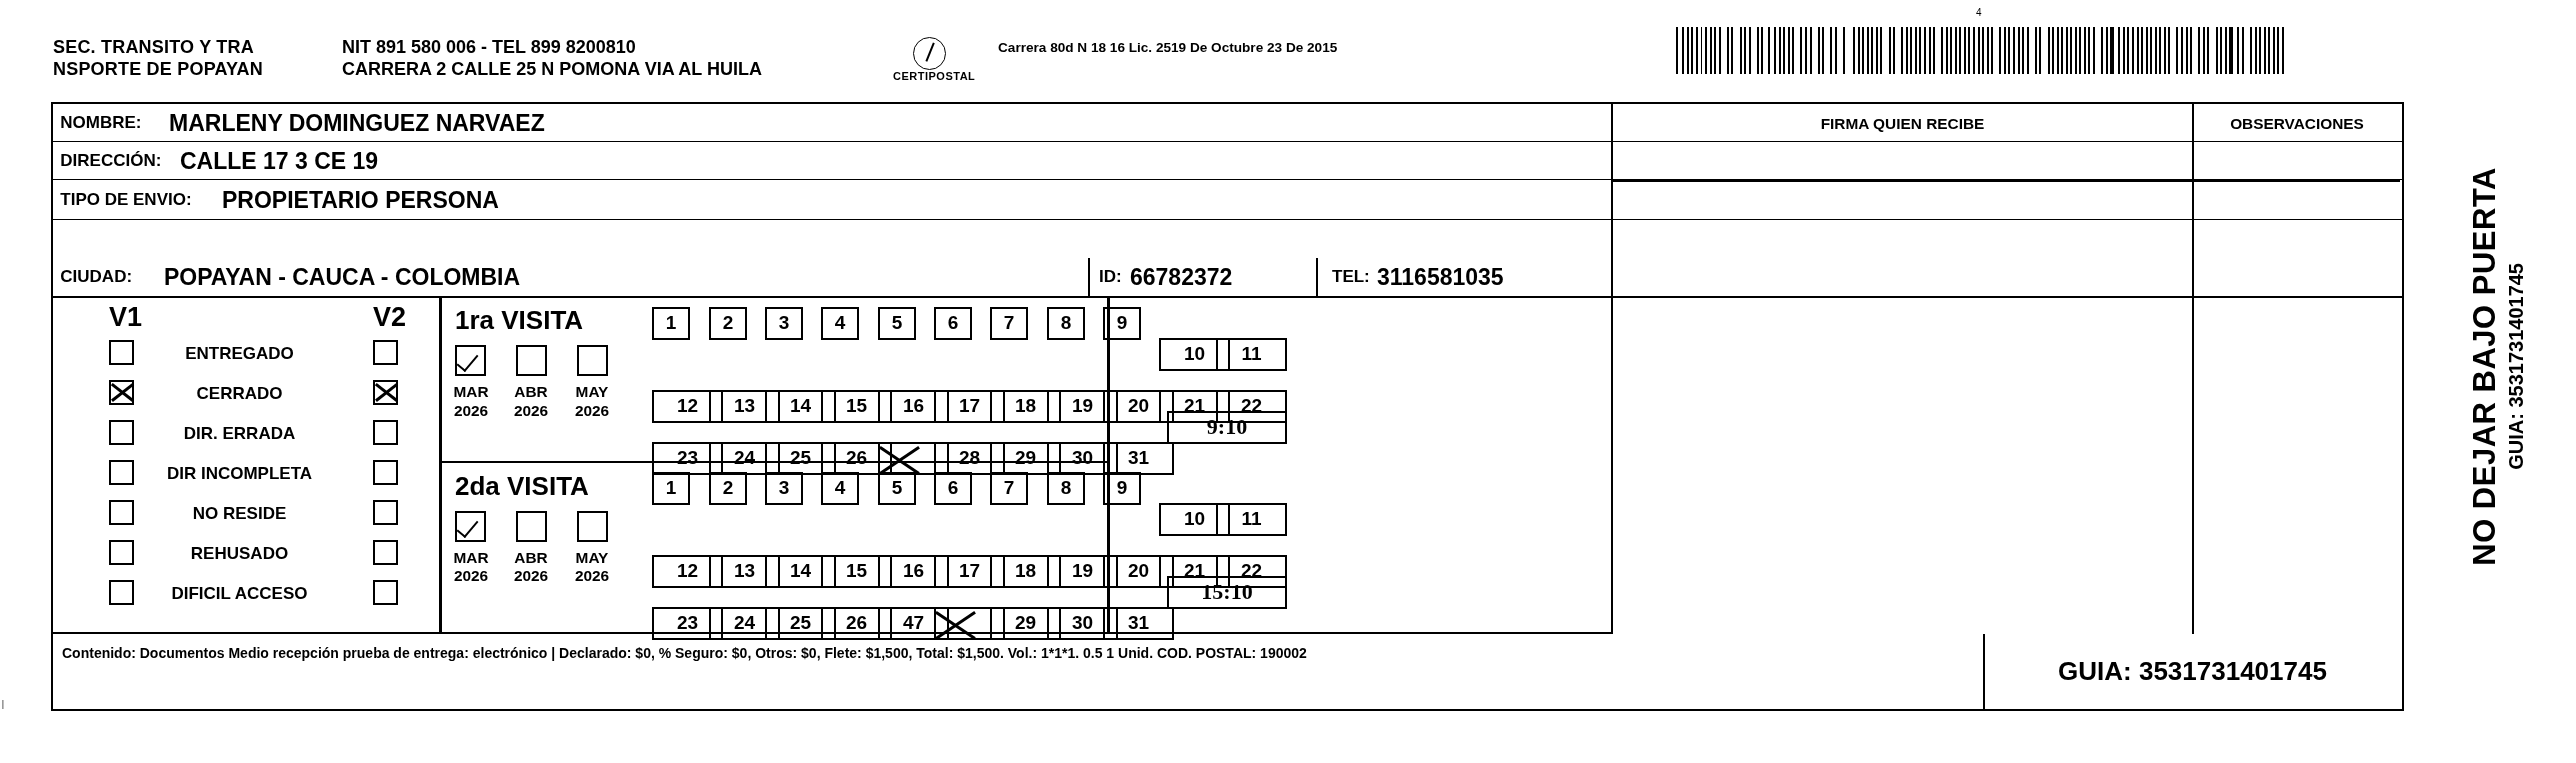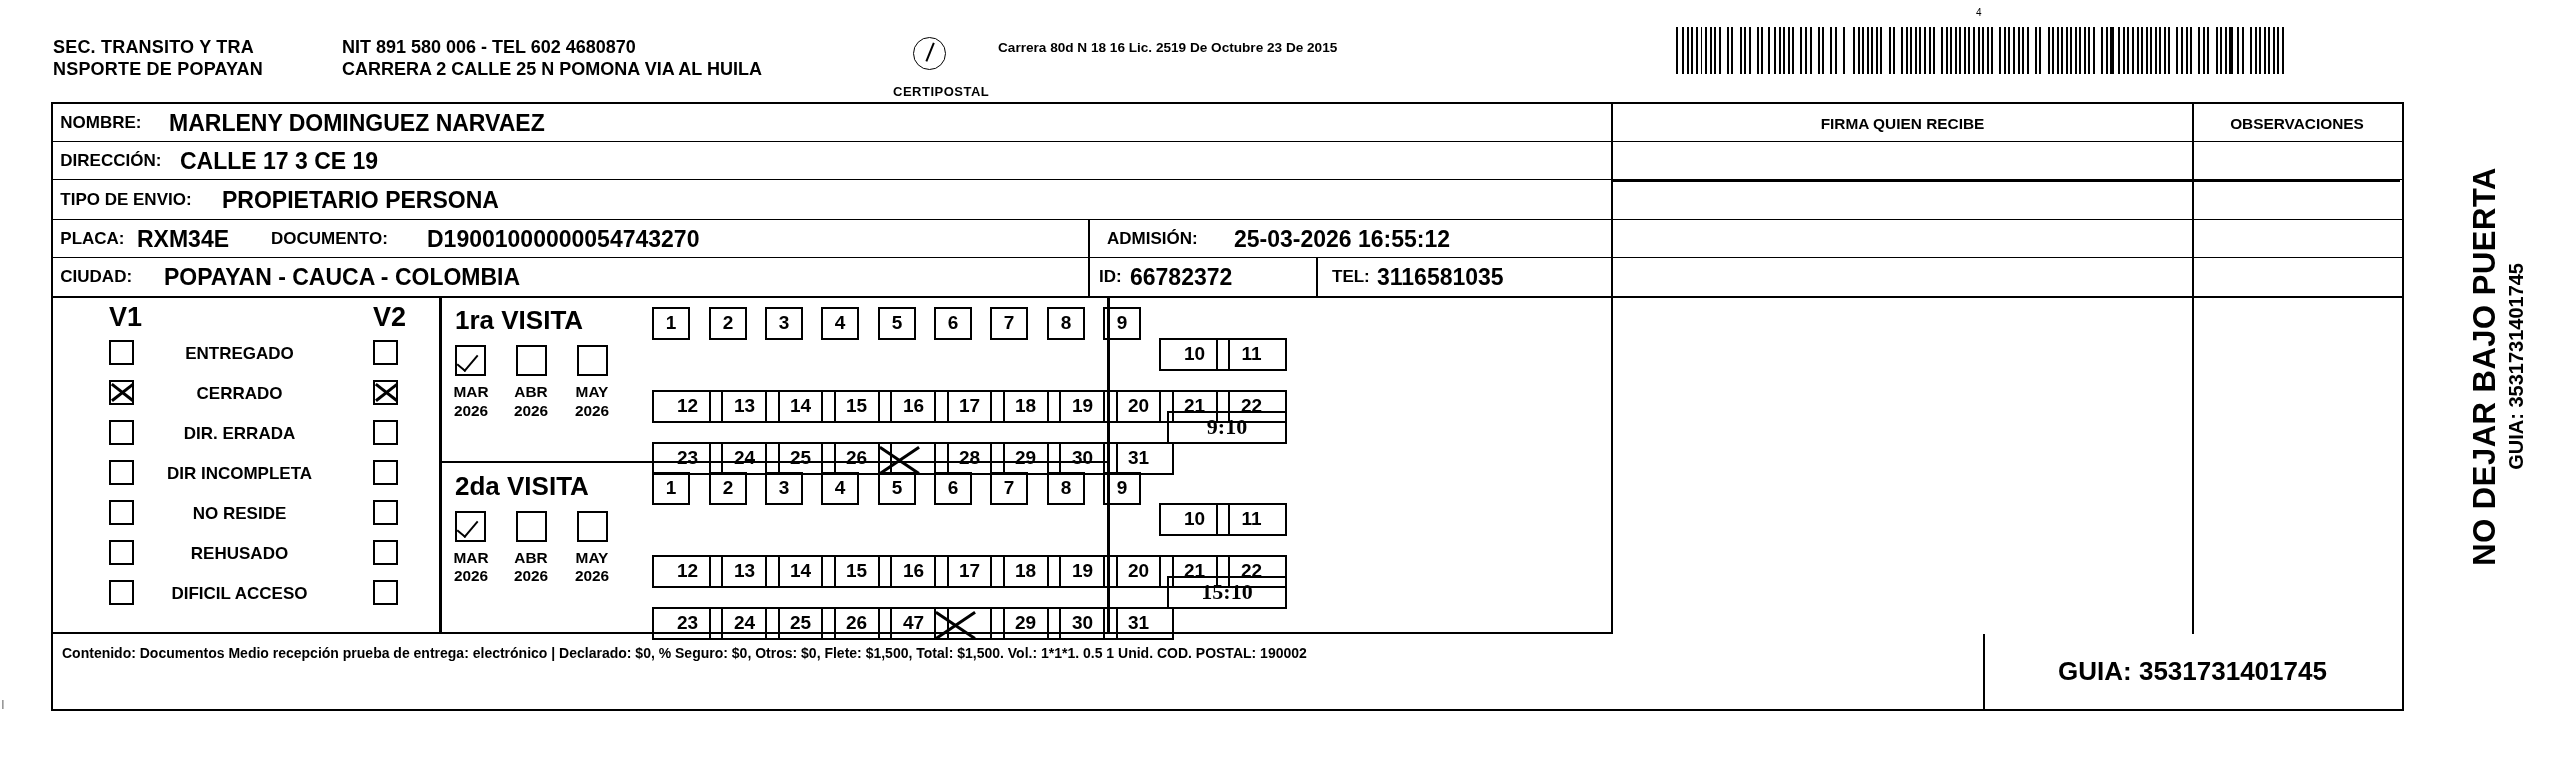--- a/index.html
+++ b/index.html
@@ -10,21 +10,21 @@
   
   .hdr{position:absolute;left:53px;top:35px;width:1544px;height:54px;}
   .hdr-col{position:absolute;font-weight:bold;line-height:1.22;}
   .h1{left:0;top:1.8px;width:272px;font-size:18px;letter-spacing:0.2px;}
   .h2{left:289px;top:1.8px;width:490px;font-size:18px;}
   .h3{left:945px;top:0px;width:509px;font-size:18px;}
   .h3 .sub{font-size:13.6px;font-weight:bold;margin-top:4.5px;}
   .logo-mark{position:absolute;left:840px;top:1.8px;width:73px;height:47px;text-align:center;}
   .logo-circ{width:31px;height:31px;border:1.8px solid #000;border-radius:50%;margin:0 auto;position:relative;}
   .logo-circ:after{content:"";position:absolute;left:50%;top:4.5px;width:1.8px;height:20px;background:#000;transform:translateX(-50%) rotate(22deg);}
-  .logo-txt{font-size:13px;font-weight:bold;letter-spacing:0.5px;margin-top:14px;}
+  .logo-txt{font-size:11px;font-weight:bold;letter-spacing:0.5px;margin-top:0;}
 
   
   .barcode{position:absolute;left:1676px;top:27px;width:618px;height:47px;}
   .barcode i{position:absolute;top:0;height:47px;background:#000;display:block;}
   .barcode-top{position:absolute;left:1976px;top:7.3px;font-size:10px;}
 
   
   .frame{position:absolute;left:51px;top:102px;width:2353px;height:609px;border:2.7px solid #000;box-sizing:border-box;}
 
   .row{position:absolute;left:0;width:100%;border-bottom:1.8px solid #000;box-sizing:border-box;}
@@ -89,21 +89,21 @@
   .edge-mark{position:absolute;left:1.8px;font-size:9px;color:#222;}
 </style>
 </head>
 <body>
 
 <div class="sheet">
 
   <div class="hdr">
     <div class="hdr-col h1" style="white-space:pre-line">SEC. TRANSITO Y TRA
 NSPORTE DE POPAYAN</div>
-    <div class="hdr-col h2" style="white-space:pre-line">NIT 891 580 006 - TEL 602 4680870
+    <div class="hdr-col h2" style="white-space:pre-line">NIT 891 580 006 - TEL 899 8200810
 CARRERA 2 CALLE 25 N POMONA VIA AL HUILA</div>
     <div class="logo-mark">
       <div class="logo-circ"></div>
       <div class="logo-txt">CERTIPOSTAL</div>
     </div>
     <div class="hdr-col h3">
       <div class="sub">Carrera 80d N 18 16  Lic. 2519 De Octubre 23 De 2015</div>
     </div>
   </div>
 
@@ -237,29 +237,20 @@
     <div class="row" id="r-direccion">
       <span class="inl lbl" style="left:7.3px">DIRECCIÓN:</span>
       <span class="inl val" style="left:127px">CALLE 17 3 CE 19</span>
     </div>
 
     <div class="row" id="r-tipo">
       <span class="inl lbl" style="left:7.3px">TIPO DE ENVIO:</span>
       <span class="inl val" style="left:169px">PROPIETARIO PERSONA</span>
     </div>
 
-    <div class="row" id="r-placa">
-      <span class="inl lbl" style="left:7.3px">PLACA:</span>
-      <span class="inl val" style="left:84px">RXM34E</span>
-      <span class="inl lbl" style="left:218px">DOCUMENTO:</span>
-      <span class="inl val" style="left:374px">D19001000000054743270</span>
-      <span class="inl lbl" style="left:1054px">ADMISIÓN:</span>
-      <span class="inl val" style="left:1181px">25-03-2026 16:55:12</span>
-      <div class="vline" style="left:1035px;top:0;height:38px"></div>
-    </div>
 
     <div class="row" id="r-ciudad">
       <span class="inl lbl" style="left:7.3px">CIUDAD:</span>
       <span class="inl val" style="left:111px">POPAYAN - CAUCA - COLOMBIA</span>
       <span class="inl lbl" style="left:1046px">ID:</span>
       <span class="inl val" style="left:1077px">66782372</span>
       <span class="inl lbl" style="left:1279px">TEL:</span>
       <span class="inl val" style="left:1324px">3116581035</span>
       <div class="vline" style="left:1035px;top:0;height:40px"></div>
       <div class="vline" style="left:1263px;top:0;height:40px"></div>

